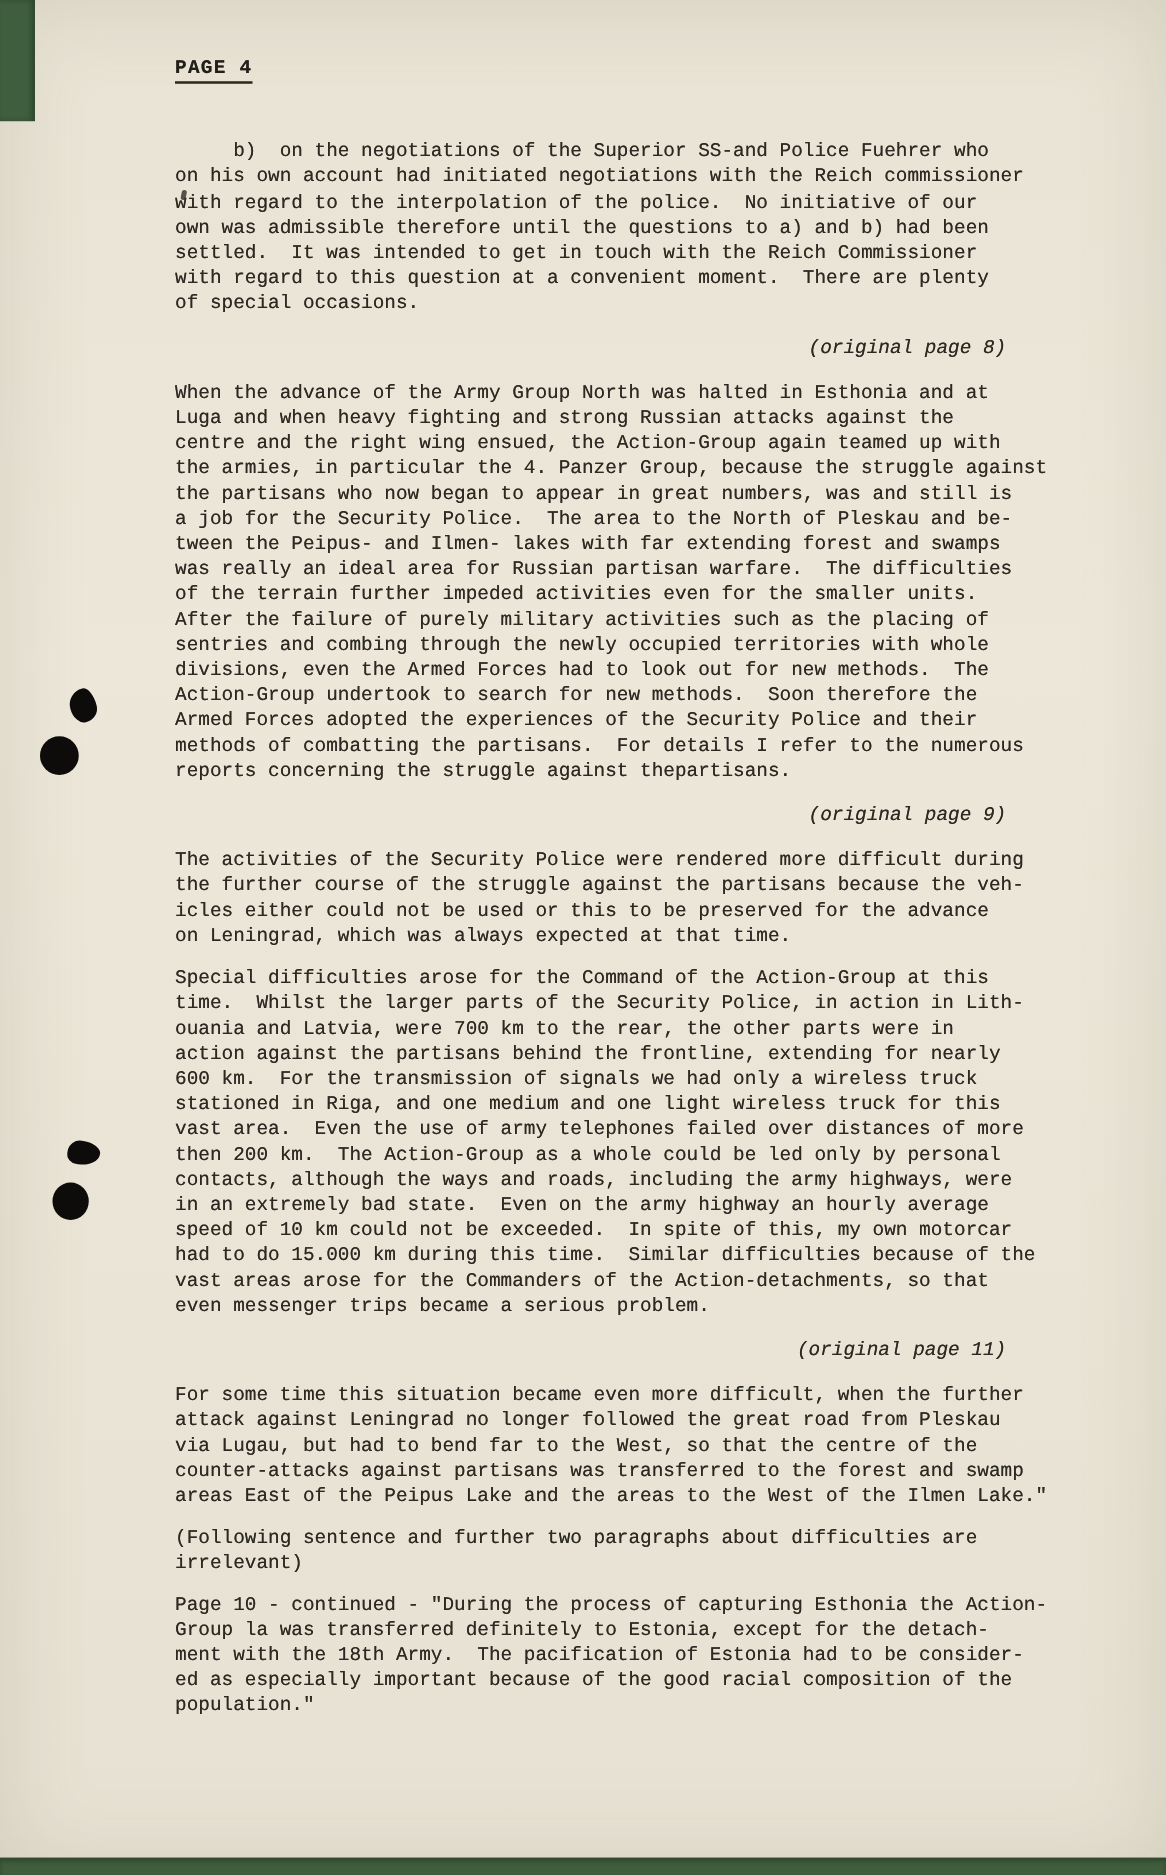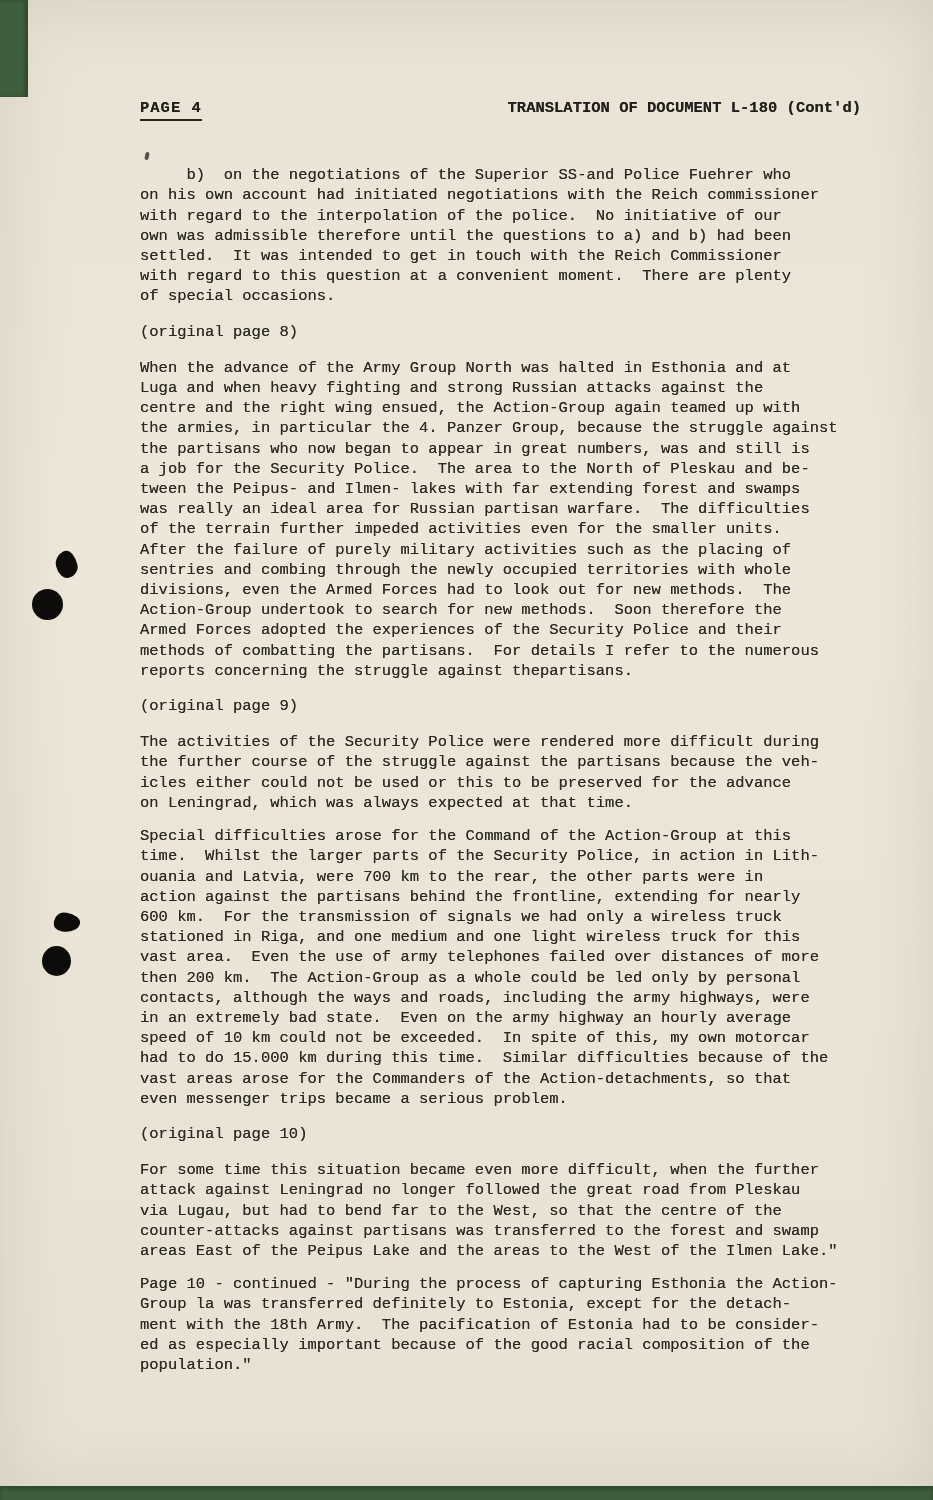--- a/index.html
+++ b/index.html
@@ -64,21 +64,21 @@
     position: absolute;
     left: 145px; top: 152px;
     width: 4px; height: 8px;
     background: #56514a;
     border-radius: 2px;
     transform: rotate(12deg);
   }
   
   .content {
     position: relative;
-    padding: 98px 58px 0 140px;
+    padding: 44px 58px 0 140px;
     font-size: 15.5px;
     line-height: 20.2px;
     text-shadow: 0 0 0.5px rgba(43,40,33,0.75);
   }
   .header-row {
     display: flex;
     justify-content: space-between;
     align-items: baseline;
     padding-right: 14px;
     margin-bottom: 44px;
@@ -89,43 +89,43 @@
     border-bottom: 2px solid #2a271f;
     padding-bottom: 1px;
     letter-spacing: 1px;
   }
   .para {
     white-space: pre;
     margin: 11px 0 13px 0;
   }
   .center-head {
     white-space: pre;
-    text-align: left;
+    text-align: right;
     margin: 15px 70px 16px 0;
+    font-style: italic;
   }
 </style>
 </head>
 <body>
 
 <div class="page">
 
   <div class="strip-left"></div>
   <div class="strip-bottom"></div>
 
   <div class="blot blot-1"></div>
   <div class="blot blot-2"></div>
   <div class="blot blot-3"></div>
   <div class="blot blot-4"></div>
   <div class="small-mark"></div>
 
   <div class="content">
 
     <div class="header-row">
       <span class="page-label">PAGE 4</span>
-      <span class="doc-title">TRANSLATION OF DOCUMENT L-180 (Cont'd)</span>
     </div>
 
     <p class="para">     b)  on the negotiations of the Superior SS-and Police Fuehrer who
 on his own account had initiated negotiations with the Reich commissioner
 with regard to the interpolation of the police.  No initiative of our
 own was admissible therefore until the questions to a) and b) had been
 settled.  It was intended to get in touch with the Reich Commissioner
 with regard to this question at a convenient moment.  There are plenty
 of special occasions.</p>
 
@@ -163,28 +163,30 @@
 stationed in Riga, and one medium and one light wireless truck for this
 vast area.  Even the use of army telephones failed over distances of more
 then 200 km.  The Action-Group as a whole could be led only by personal
 contacts, although the ways and roads, including the army highways, were
 in an extremely bad state.  Even on the army highway an hourly average
 speed of 10 km could not be exceeded.  In spite of this, my own motorcar
 had to do 15.000 km during this time.  Similar difficulties because of the
 vast areas arose for the Commanders of the Action-detachments, so that
 even messenger trips became a serious problem.</p>
 
-    <p class="center-head">(original page 10)</p>
+    <p class="center-head">(original page 11)</p>
 
     <p class="para">For some time this situation became even more difficult, when the further
 attack against Leningrad no longer followed the great road from Pleskau
 via Lugau, but had to bend far to the West, so that the centre of the
 counter-attacks against partisans was transferred to the forest and swamp
 areas East of the Peipus Lake and the areas to the West of the Ilmen Lake."</p>
 
+    <p class="para">(Following sentence and further two paragraphs about difficulties are
+irrelevant)</p>
 
     <p class="para">Page 10 - continued - "During the process of capturing Esthonia the Action-
 Group la was transferred definitely to Estonia, except for the detach-
 ment with the 18th Army.  The pacification of Estonia had to be consider-
 ed as especially important because of the good racial composition of the
 population."</p>
 
   </div>
 </div>
 

